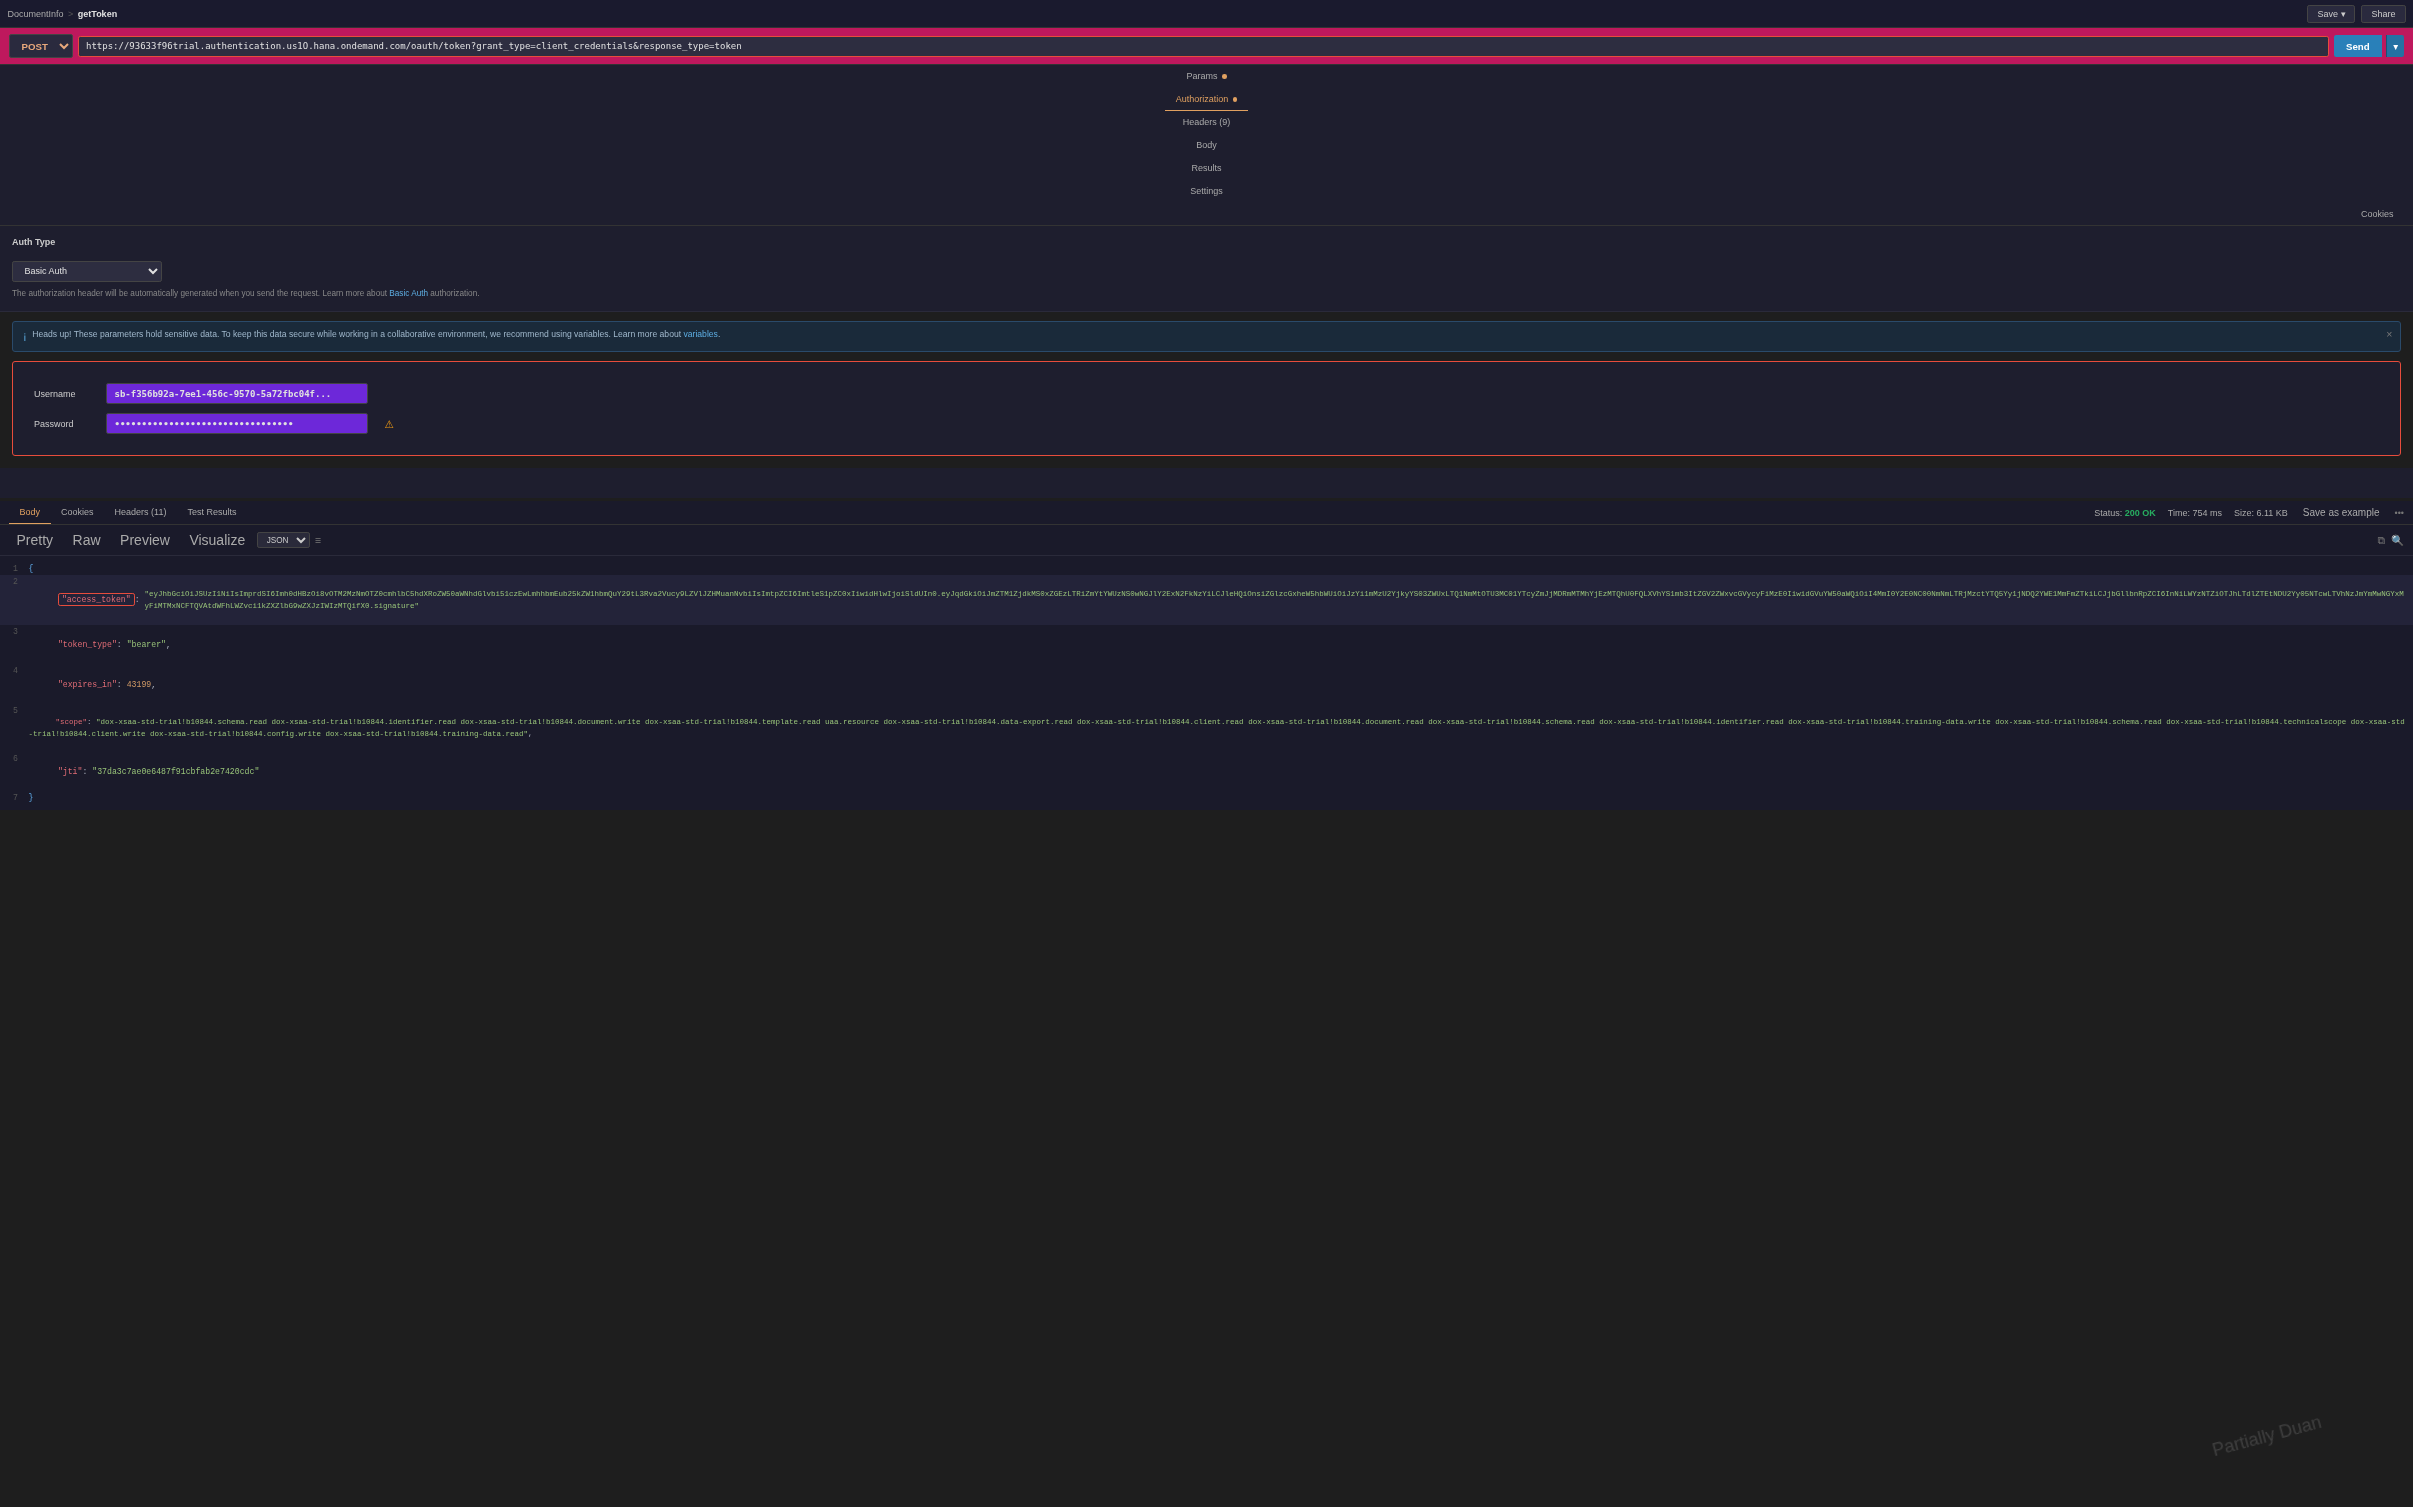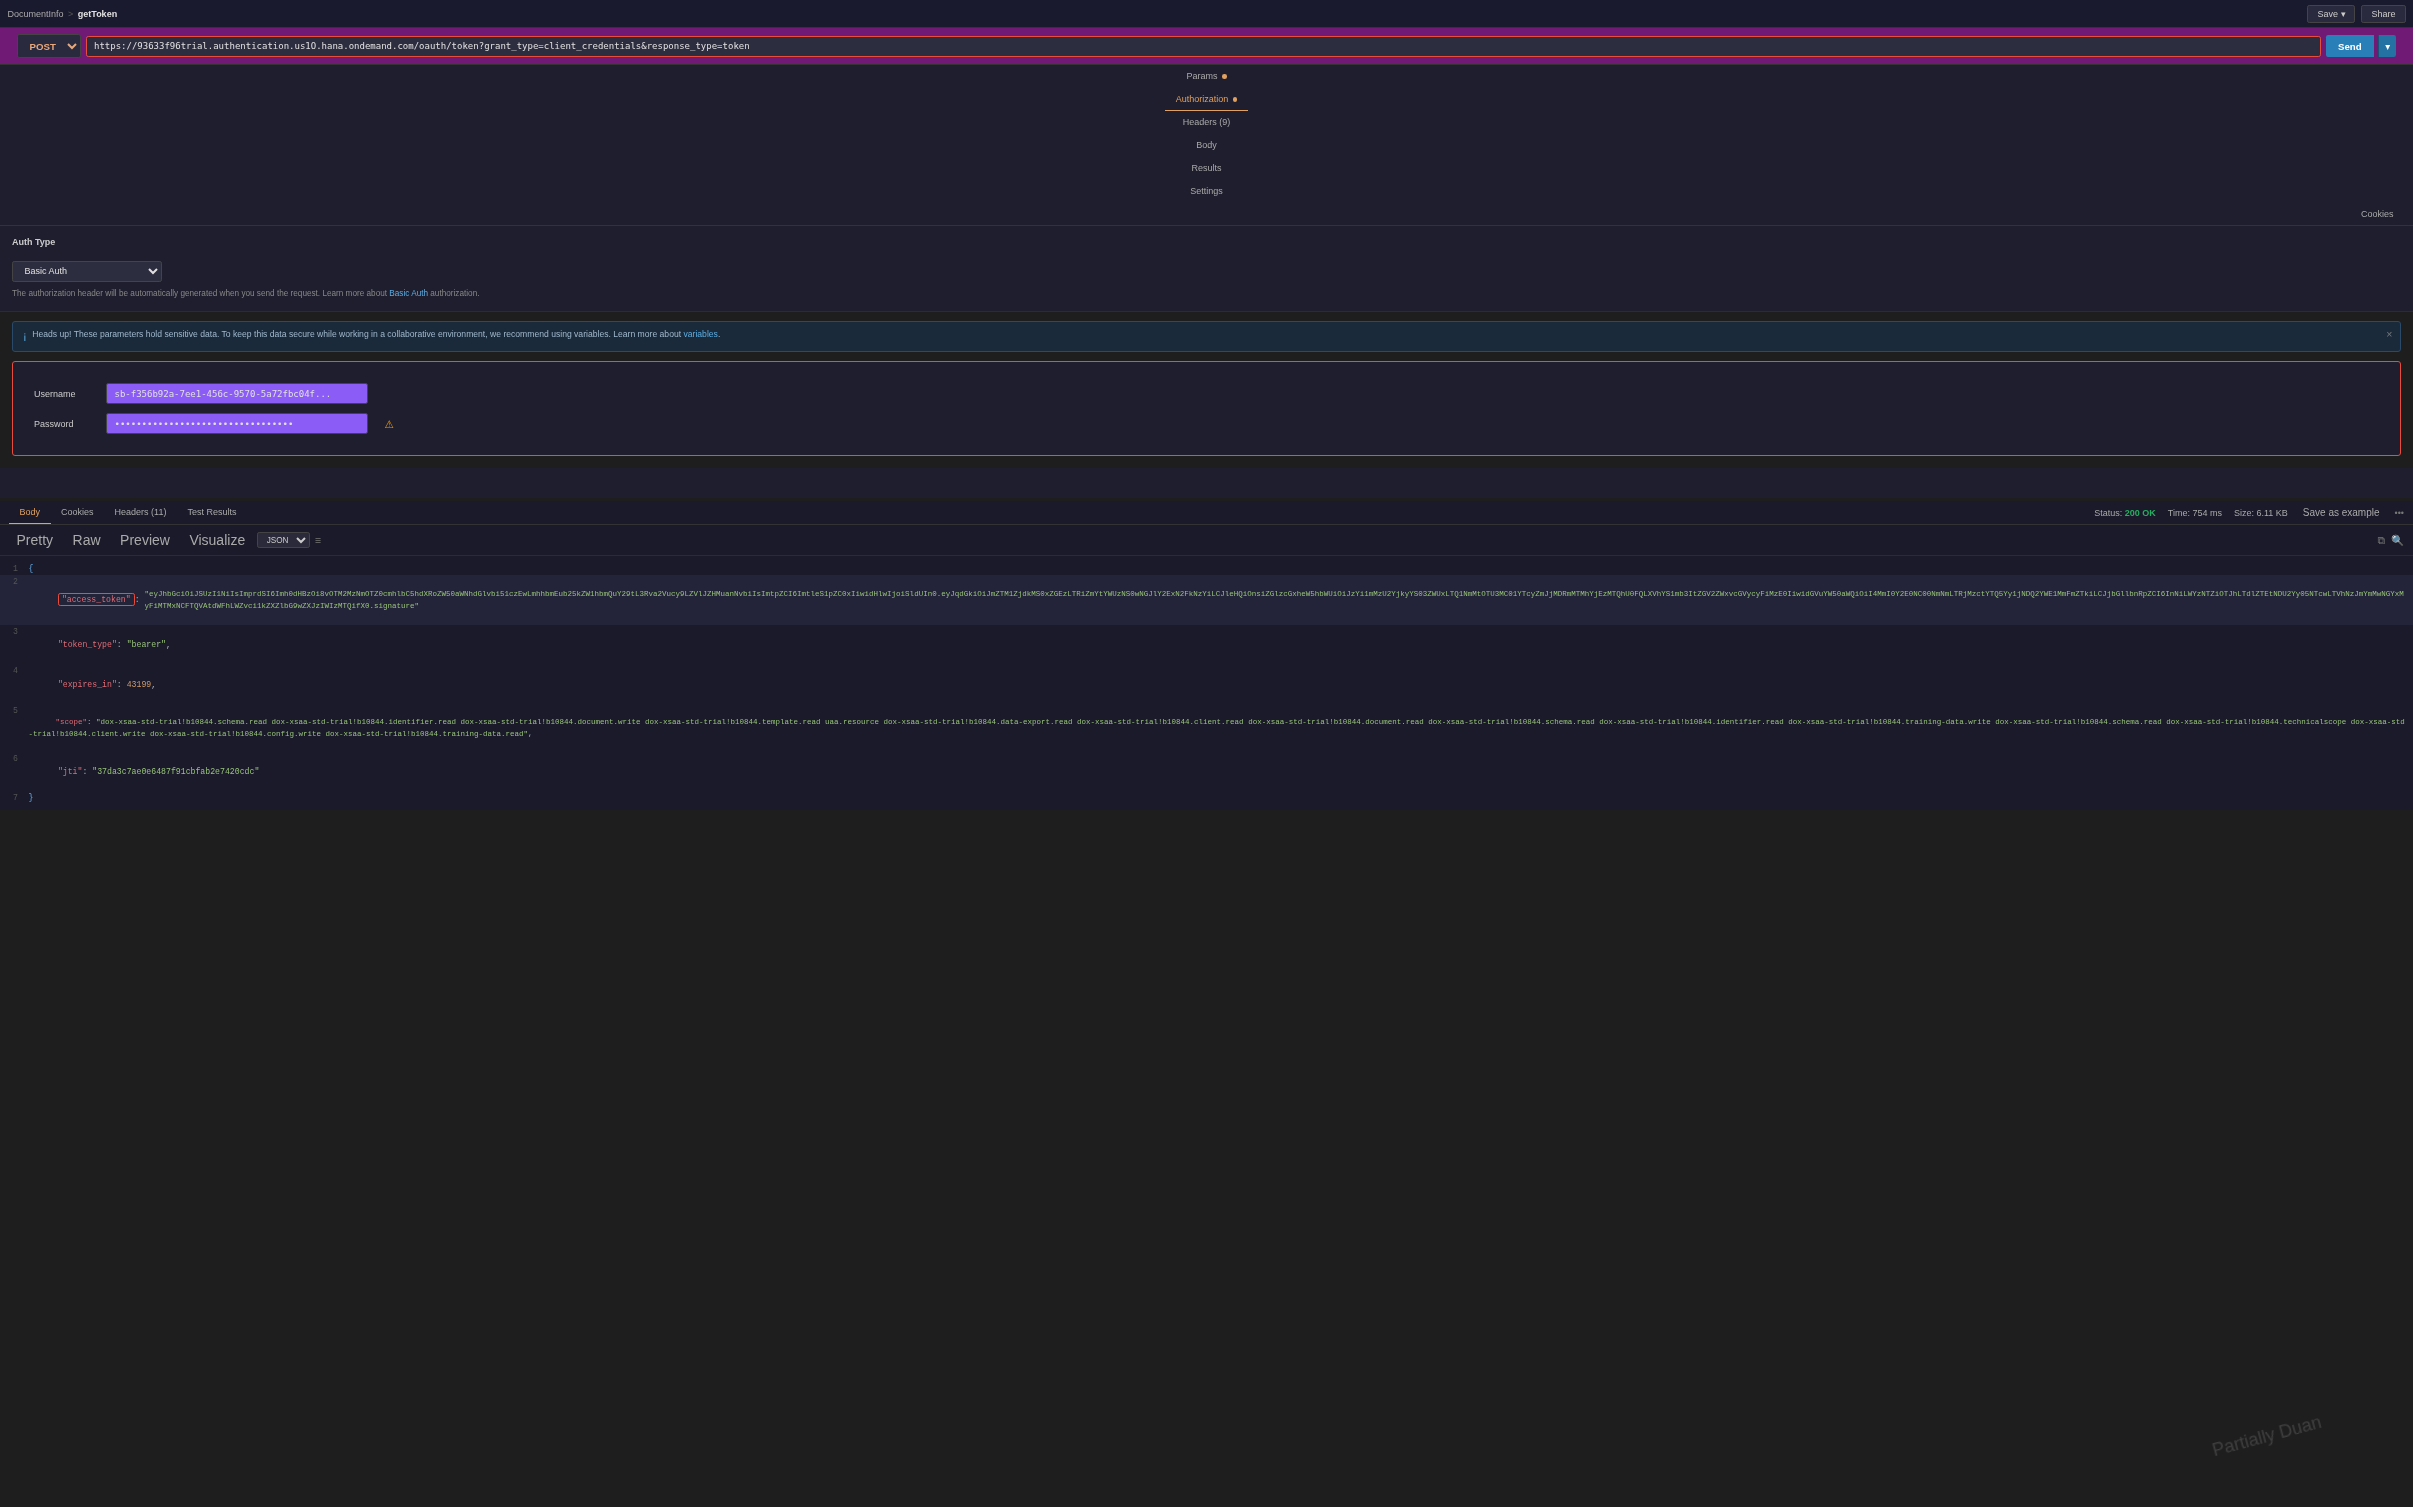--- a/index.html
+++ b/index.html
@@ -49,22 +49,22 @@
       padding: 3px 9px;
       font-size: 9px;
       cursor: pointer;
       border-radius: 2.2px;
     }
 
     
     .request-bar {
       display: flex;
       align-items: center;
-      padding: 6px 17px;
-      background: #701a75;
+      padding: 6px 9px;
+      background: #be185d;
       gap: 4.5px;
       border-bottom: 0.7px solid #333;
     }
     .method-select {
       background: #2a2a3e;
       color: #e8a87c;
       border: 0.7px solid #444;
       padding: 4.5px 7.5px;
       font-size: 9.7px;
       font-weight: 700;
@@ -203,28 +203,29 @@
       gap: 12px;
     }
     .cred-row:last-child { margin-bottom: 0; }
     .cred-label {
       color: #ccc;
       font-size: 9px;
       min-width: 60px;
     }
     .cred-input {
       flex: 1;
-      background: #8b5cf6;
+      background: #6d28d9;
       color: #e0e0e0;
       border: 0.7px solid #444;
       padding: 4.5px 7.5px;
       font-size: 9px;
       border-radius: 2.2px;
       font-family: monospace;
       max-width: 262px;
+      font-weight: bold;
     }
     .cred-warning { color: #f39c12; font-size: 10.5px; margin-left: 4.5px; }
 
     
     .response-tabs-row {
       display: flex;
       align-items: center;
       background: #1a1a2a;
       padding: 0 9px;
       border-bottom: 0.7px solid #333;

